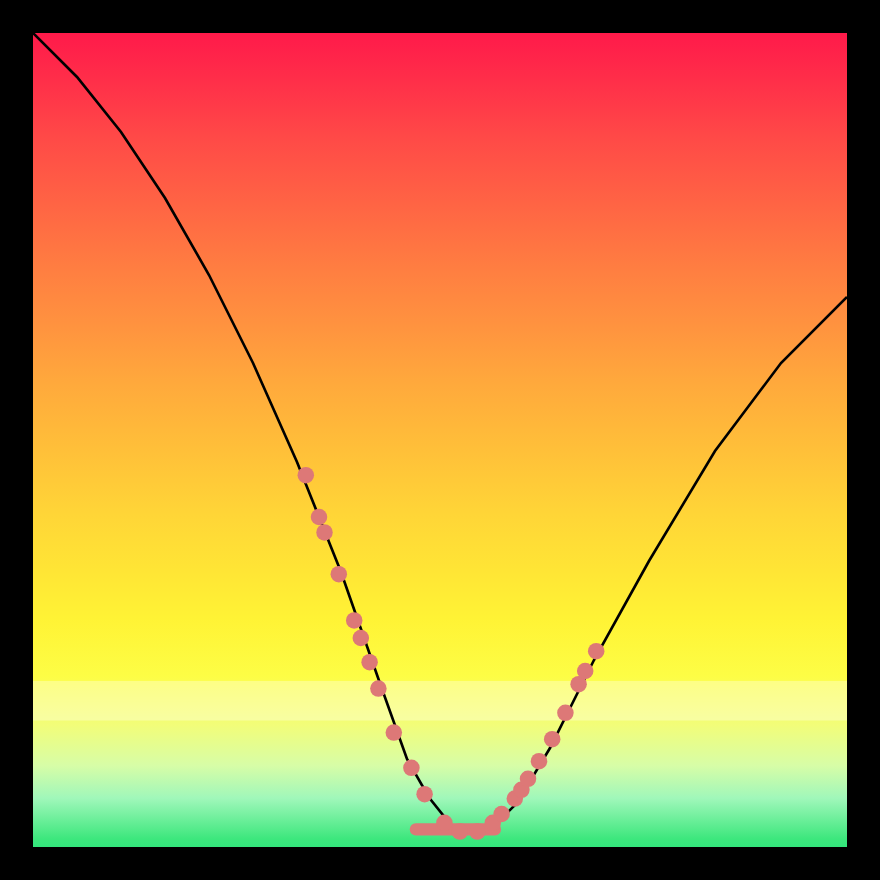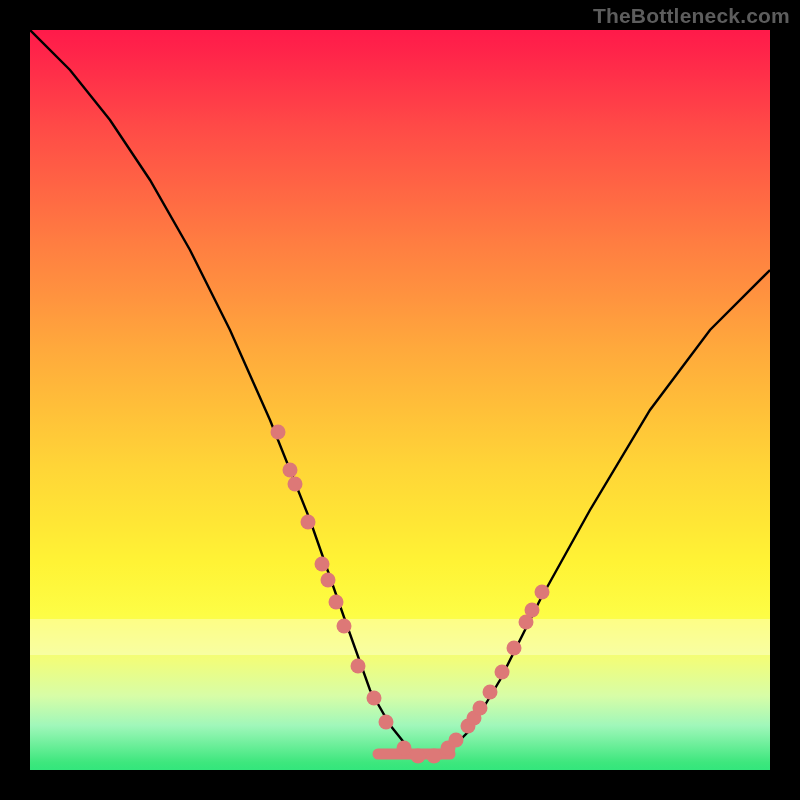--- a/index.html
+++ b/index.html
@@ -108,14 +108,13 @@
           <circle cx="460" cy="662" r="7.5" fill="#dd7877"></circle>
           <circle cx="472" cy="642" r="7.5" fill="#dd7877"></circle>
           <circle cx="484" cy="618" r="7.5" fill="#dd7877"></circle>
           <circle cx="496" cy="592" r="7.5" fill="#dd7877"></circle>
           <circle cx="502" cy="580" r="7.5" fill="#dd7877"></circle>
           <circle cx="512" cy="562" r="7.5" fill="#dd7877"></circle>
         </g>
     </svg>
   </div>
 
-  <div class="watermark">TheBottleneck.com</div>
 </div>
 
 </body></html>

